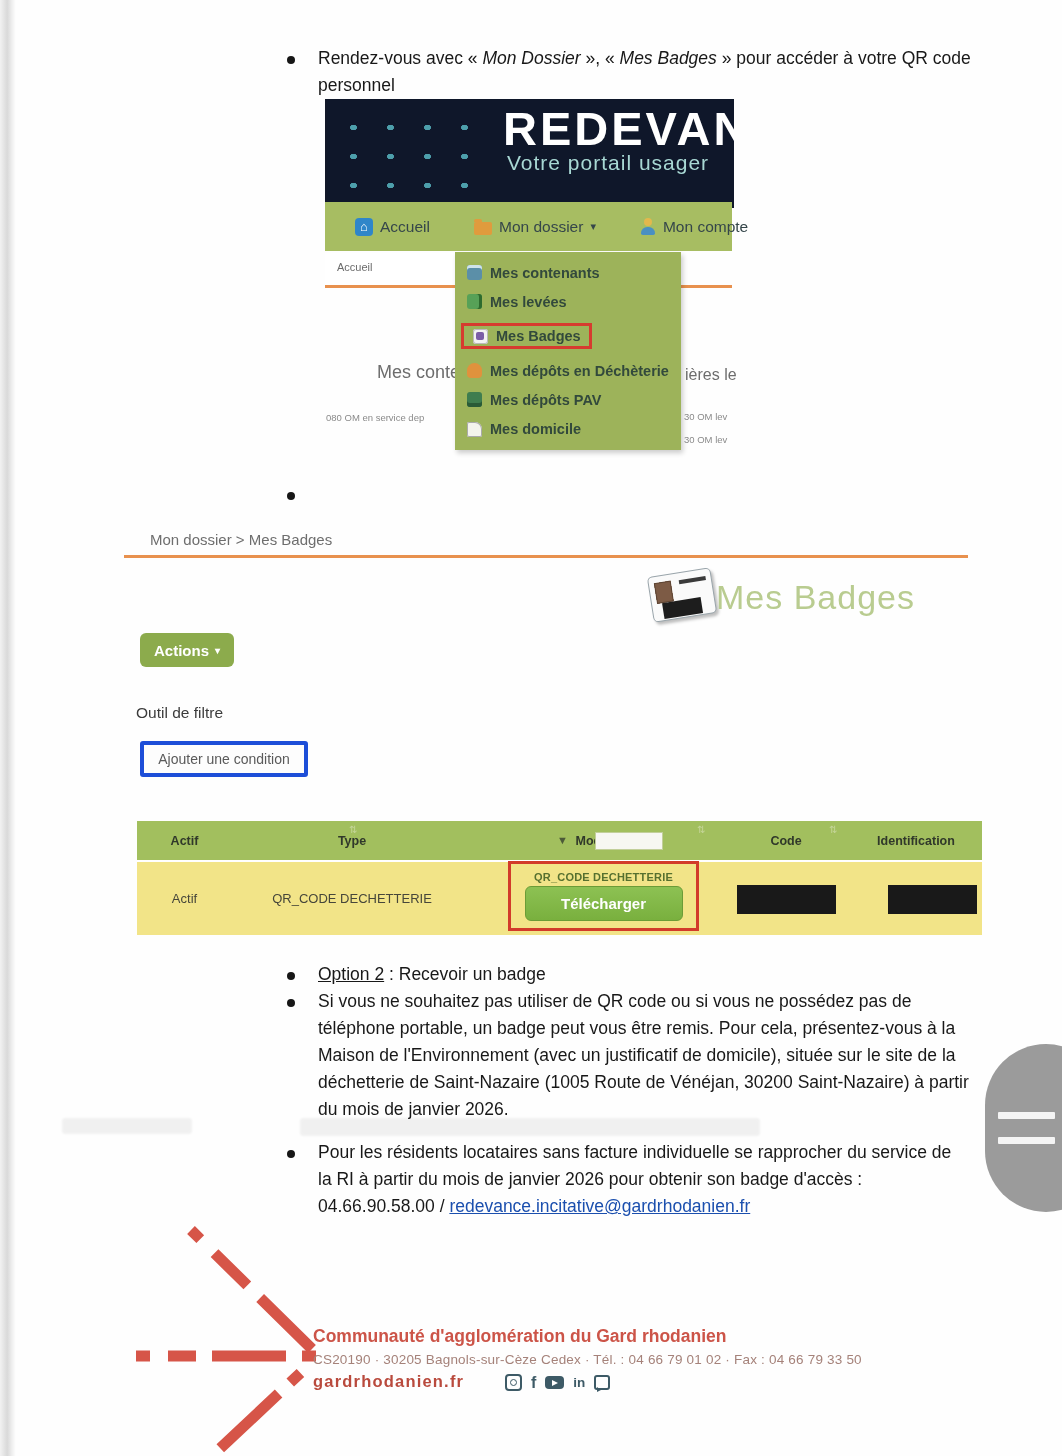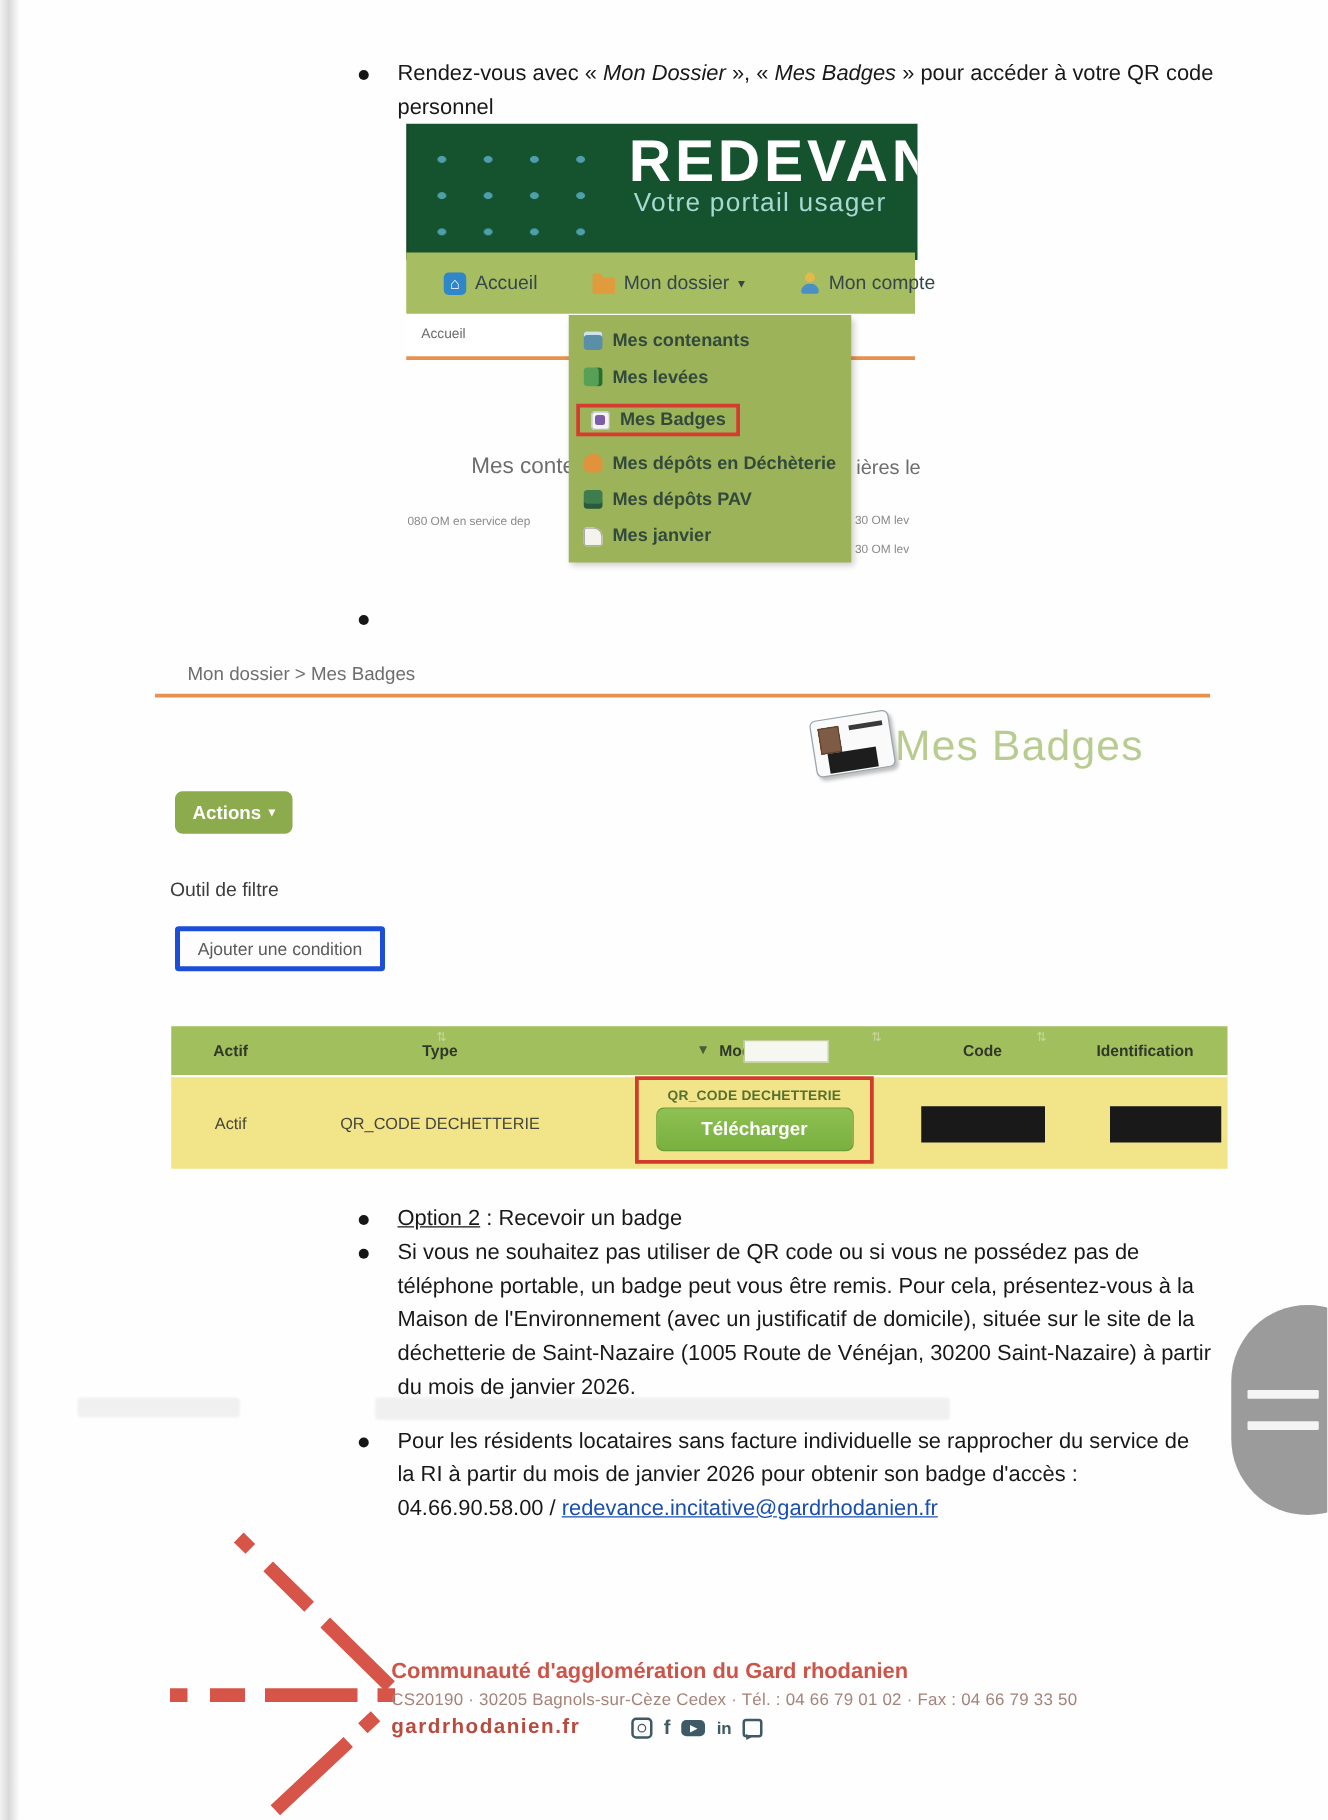--- a/index.html
+++ b/index.html
@@ -5,21 +5,21 @@
   html,body{margin:0;padding:0;}
   body{width:1062px;height:1456px;background:#ffffff;font-family:"Liberation Sans",sans-serif;color:#1c1c1c;}
   .page{position:relative;width:1062px;height:1456px;overflow:hidden;background:#fefefe;}
   .abs{position:absolute;}
   .scan-edge{position:absolute;left:0;top:0;width:16px;height:1456px;background:linear-gradient(to right,#f2f2f2,#d9d9d9 45%,#efefef 75%,#ffffff);}
   .bullet-dot{position:absolute;width:8px;height:8px;border-radius:50%;background:#161616;}
   .body-text{position:absolute;font-size:17.5px;line-height:27px;color:#181818;}
   .ghost{position:absolute;background:#000;opacity:0.05;border-radius:3px;filter:blur(1px);}
 
   
-  .shot1-header{position:absolute;left:325px;top:99px;width:407px;height:109px;background:#14532d;overflow:hidden;border-left:2px solid #1b1b1b22;}
+  .shot1-header{position:absolute;left:325px;top:99px;width:407px;height:109px;background:#0f172a;overflow:hidden;border-left:2px solid #1b1b1b22;}
   .dots{position:absolute;left:8px;top:14px;width:160px;height:80px;
         background-image:radial-gradient(#4d9fab 3.2px,transparent 3.8px);
         background-size:37px 29px;}
   .brand{position:absolute;left:176px;top:2px;font-size:47px;font-weight:bold;color:#ffffff;letter-spacing:3px;white-space:nowrap;}
   .brand-sub{position:absolute;left:180px;top:52px;font-size:21px;color:#a8d8d4;letter-spacing:1px;white-space:nowrap;}
   .shot1-nav{position:absolute;left:325px;top:202px;width:407px;height:49px;background:#a7bd62;display:flex;align-items:center;gap:44px;padding-left:30px;box-sizing:border-box;}
   .nav-item{display:flex;align-items:center;gap:7px;font-size:15.5px;color:#35464a;white-space:nowrap;cursor:default;}
   .nav-caret{font-size:11px;color:#35464a;}
   .icon-home{width:18px;height:18px;background:#2f86c9;border-radius:4px;color:#fff;font-size:13px;line-height:17px;text-align:center;}
   .icon-folder{width:18px;height:13px;background:#e09b3d;border-radius:2px;position:relative;margin-top:3px;}
@@ -139,21 +139,21 @@
     <div class="dd-item">
       <span class="dd-ic ic-waste"></span>
       <span>Mes dépôts en Déchèterie</span>
     </div>
     <div class="dd-item">
       <span class="dd-ic ic-pav"></span>
       <span>Mes dépôts PAV</span>
     </div>
     <div class="dd-item">
       <span class="dd-ic ic-request"></span>
-      <span>Mes janvier</span>
+      <span>Mes domicile</span>
     </div>
   </div>
 
   <span class="bullet-dot" style="left:287px;top:492px"></span>
 
   <div class="crumb2">Mon dossier &gt; Mes Badges</div>
   <div class="orange-line2"></div>
   <div class="idcard"></div>
   <div class="page-title2">Mes Badges</div>
 

